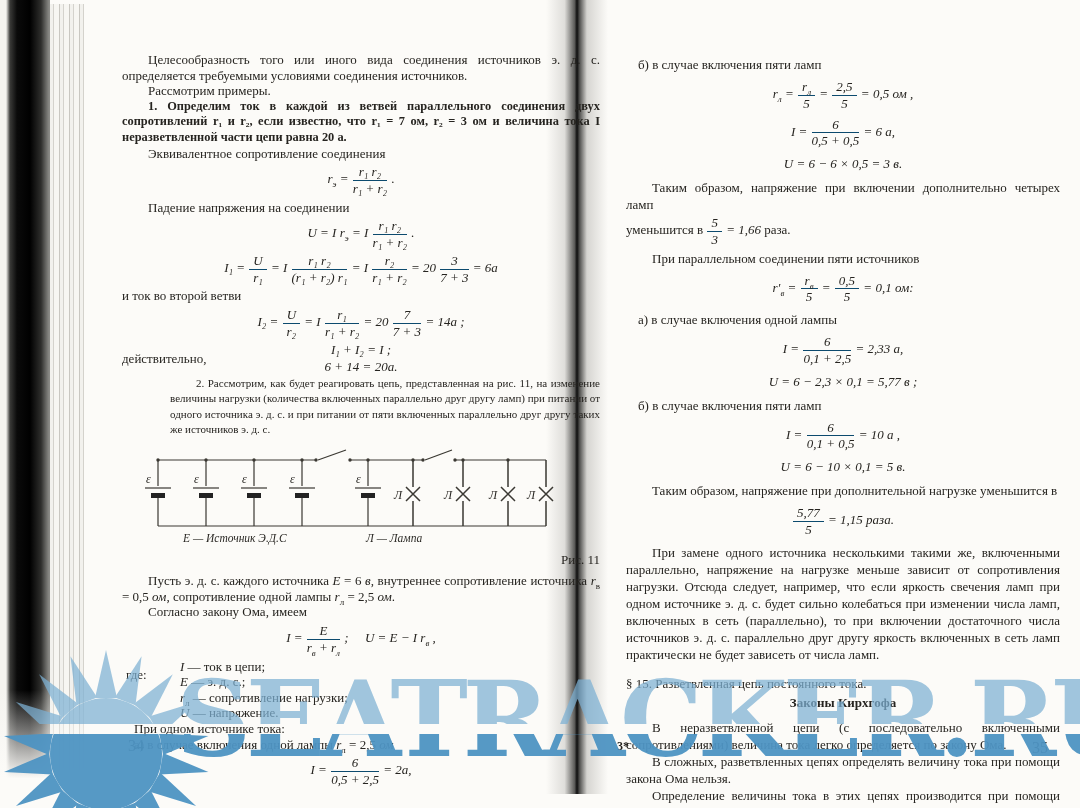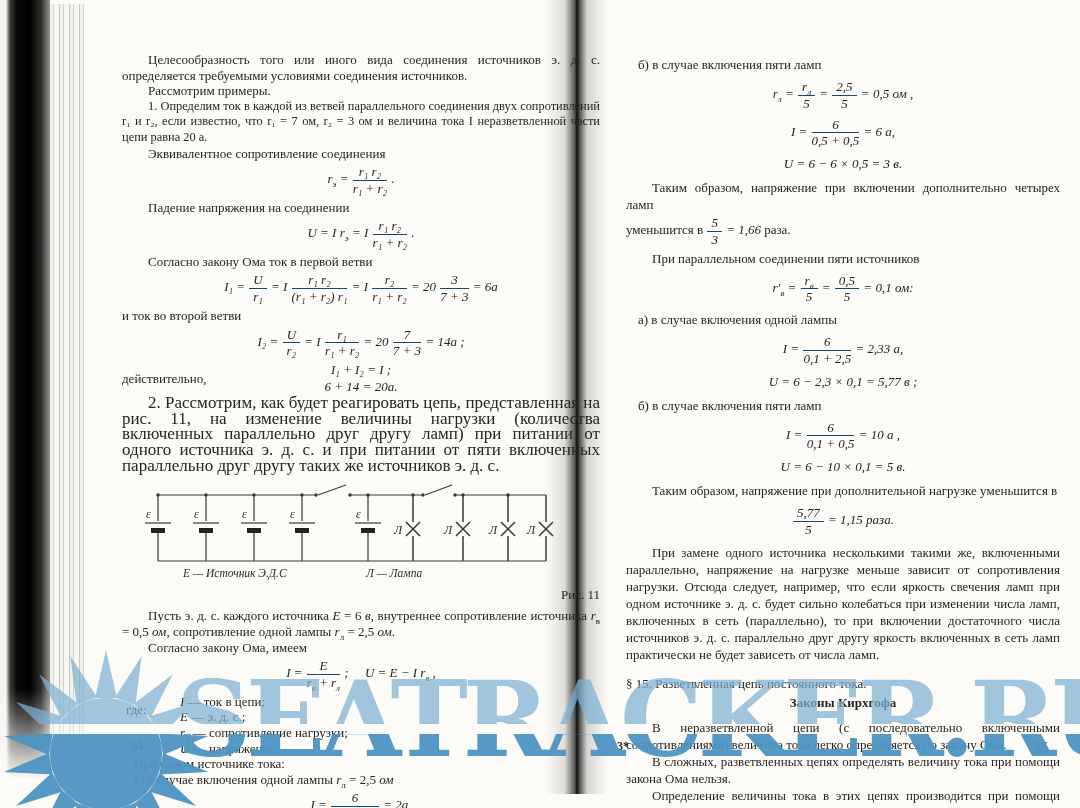--- a/index.html
+++ b/index.html
@@ -59,35 +59,34 @@
 <body>
 
 <div class="edge-dark"></div>
 <div class="edge-pages"></div>
 <div class="gutter"></div>
 <div class="edge-fade"></div>
 
 <div id="left-col" class="col">
   <p>Целесообразность того или иного вида соединения источников э. д. с.  определяется  требуемыми  условиями  соединения  источников.</p>
   <p>Рассмотрим примеры.</p>
-  <p style="font-size:12.4px;">1. Определим ток в каждой из ветвей параллельного соединения двух сопротивлений r₁ и r₂, если известно, что r₁ = 7 ом,  r₂ = 3 ом  и  величина тока I неразветвленной части цепи равна 20 а.</p>
+  <p style="font-size:12.4px;font-weight:bold;">1. Определим ток в каждой из ветвей параллельного соединения двух сопротивлений r₁ и r₂, если известно, что r₁ = 7 ом,  r₂ = 3 ом  и  величина тока I неразветвленной части цепи равна 20 а.</p>
   <p>Эквивалентное сопротивление соединения</p>
   <div class="formula"><span>r</span><sub>э</sub><span> = </span><span class="frac"><span class="num"><span>r₁ r₂</span></span><span class="den"><span>r₁ + r₂</span></span></span><span> .</span></div>
   <p>Падение напряжения на соединении</p>
   <div class="formula"><span>U = I r</span><sub>э</sub><span> = I </span><span class="frac"><span class="num"><span>r₁ r₂</span></span><span class="den"><span>r₁ + r₂</span></span></span><span> .</span></div>
-  <p>Согласно закону Ома  ток в первой ветви</p>
   <div class="formula"><span>I₁ = </span><span class="frac"><span class="num"><span>U</span></span><span class="den"><span>r₁</span></span></span><span> = I </span><span class="frac"><span class="num"><span>r₁ r₂</span></span><span class="den"><span>(r₁ + r₂) r₁</span></span></span><span> = I </span><span class="frac"><span class="num"><span>r₂</span></span><span class="den"><span>r₁ + r₂</span></span></span><span> = 20 </span><span class="frac"><span class="num"><span>3</span></span><span class="den"><span>7 + 3</span></span></span><span> = 6а</span></div>
   <p class="noind">и ток во второй ветви</p>
   <div class="formula"><span>I₂ = </span><span class="frac"><span class="num"><span>U</span></span><span class="den"><span>r₂</span></span></span><span> = I </span><span class="frac"><span class="num"><span>r₁</span></span><span class="den"><span>r₁ + r₂</span></span></span><span> = 20 </span><span class="frac"><span class="num"><span>7</span></span><span class="den"><span>7 + 3</span></span></span><span> = 14а ;</span></div>
   <div class="rel">
     <span class="side-label">действительно,</span>
     <div class="formula" style="margin:1px 0"><span>I₁ + I₂ = I ;</span></div>
     <div class="formula" style="margin:1px 0"><span>6 + 14 = 20а.</span></div>
   </div>
-  <p style="font-size:17px;">2. Рассмотрим, как будет реагировать цепь, представленная на рис. 11, на изменение величины нагрузки (количества включенных параллельно друг другу ламп) при питании от одного источника э. д. с. и при питании от пяти включенных параллельно друг другу таких же источников э. д. с.</p>
+  <p style="font-size:11px;margin-left:48px;">2. Рассмотрим, как будет реагировать цепь, представленная на рис. 11, на изменение величины нагрузки (количества включенных параллельно друг другу ламп) при питании от одного источника э. д. с. и при питании от пяти включенных параллельно друг другу таких же источников э. д. с.</p>
 
   <div class="figure">
     <svg width="440" height="100" viewBox="0 0 440 100">
       <g stroke="#3a3832" stroke-width="1.2" fill="none">
 
         <path d="M30 14 H188"></path>
           <path d="M222 14 H295"></path>
           <path d="M327 14 H418"></path>
         <path d="M30 80 H418"></path>
 

